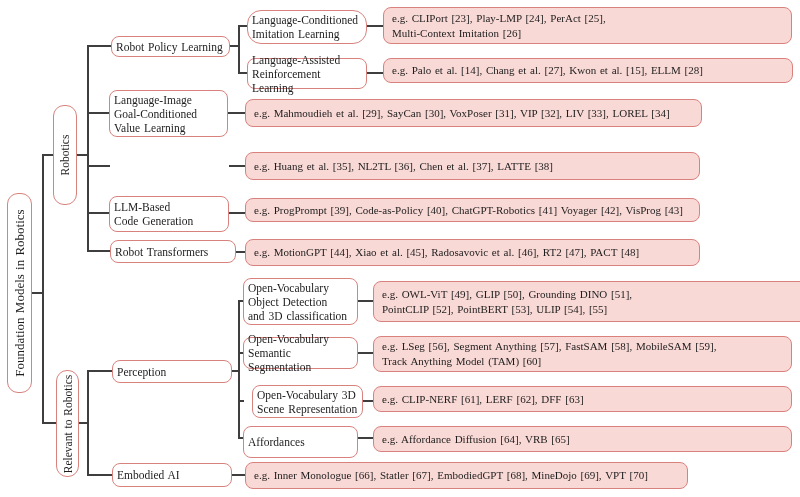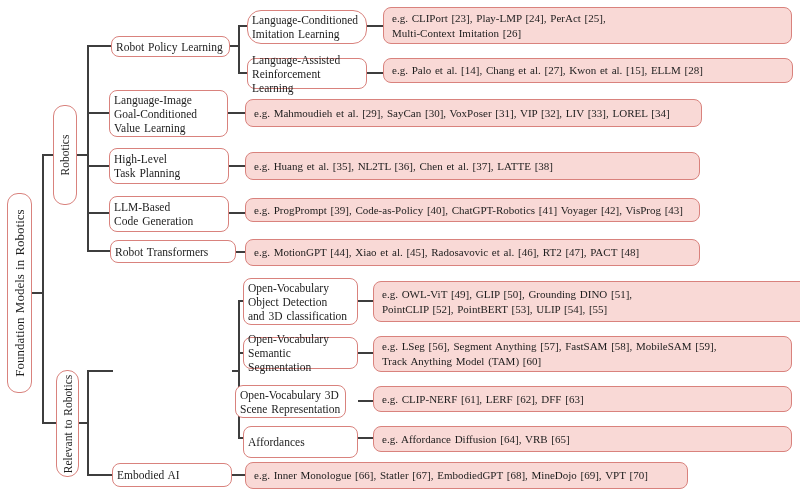--- a/index.html
+++ b/index.html
@@ -87,55 +87,54 @@
   </div>
 
   <div class="box" style="left:111px;top:36px;width:119px;height:21px;">
     <div>Robot Policy Learning</div>
   </div>
   <div class="box" style="left:109px;top:90px;width:119px;height:47px;">
     <div>Language-Image</div>
     <div>Goal-Conditioned</div>
     <div>Value Learning</div>
   </div>
-  <div class="box" style="left:109px;top:148px;width:120px;height:36px;">
-    <div>High-Level</div>
-    <div>Task Planning</div>
-  </div>
   <div class="box" style="left:109px;top:196px;width:120px;height:36px;">
     <div>LLM-Based</div>
     <div>Code Generation</div>
   </div>
   <div class="box" style="left:110px;top:240px;width:126px;height:23px;">
     <div>Robot Transformers</div>
   </div>
 
   <div class="box" style="left:247px;top:10px;width:120px;height:34px;border-radius:14px;">
     <div>Language-Conditioned</div>
     <div>Imitation Learning</div>
   </div>
   <div class="box" style="left:247px;top:58px;width:120px;height:31px;">
     <div>Language-Assisted</div>
     <div>Reinforcement Learning</div>
   </div>
 
+  <div class="box" style="left:112px;top:360px;width:120px;height:23px;">
+    <div>Perception</div>
+  </div>
   <div class="box" style="left:112px;top:463px;width:120px;height:24px;">
     <div>Embodied AI</div>
   </div>
 
   <div class="box" style="left:243px;top:278px;width:115px;height:47px;">
     <div>Open-Vocabulary</div>
     <div>Object Detection</div>
     <div>and 3D classification</div>
   </div>
   <div class="box" style="left:243px;top:337px;width:115px;height:32px;">
     <div>Open-Vocabulary</div>
     <div>Semantic Segmentation</div>
   </div>
-  <div class="box" style="left:235px;top:385px;width:111px;height:33px;">
+  <div class="box" style="left:252px;top:385px;width:111px;height:33px;">
     <div>Open-Vocabulary 3D</div>
     <div>Scene Representation</div>
   </div>
   <div class="box" style="left:243px;top:426px;width:115px;height:32px;">
     <div>Affordances</div>
   </div>
 
   <div class="leaf" style="left:383px;top:7px;width:409px;height:37px;">
     <div>e.g. CLIPort [23], Play-LMP [24], PerAct [25],</div>
     <div>Multi-Context Imitation [26]</div>

